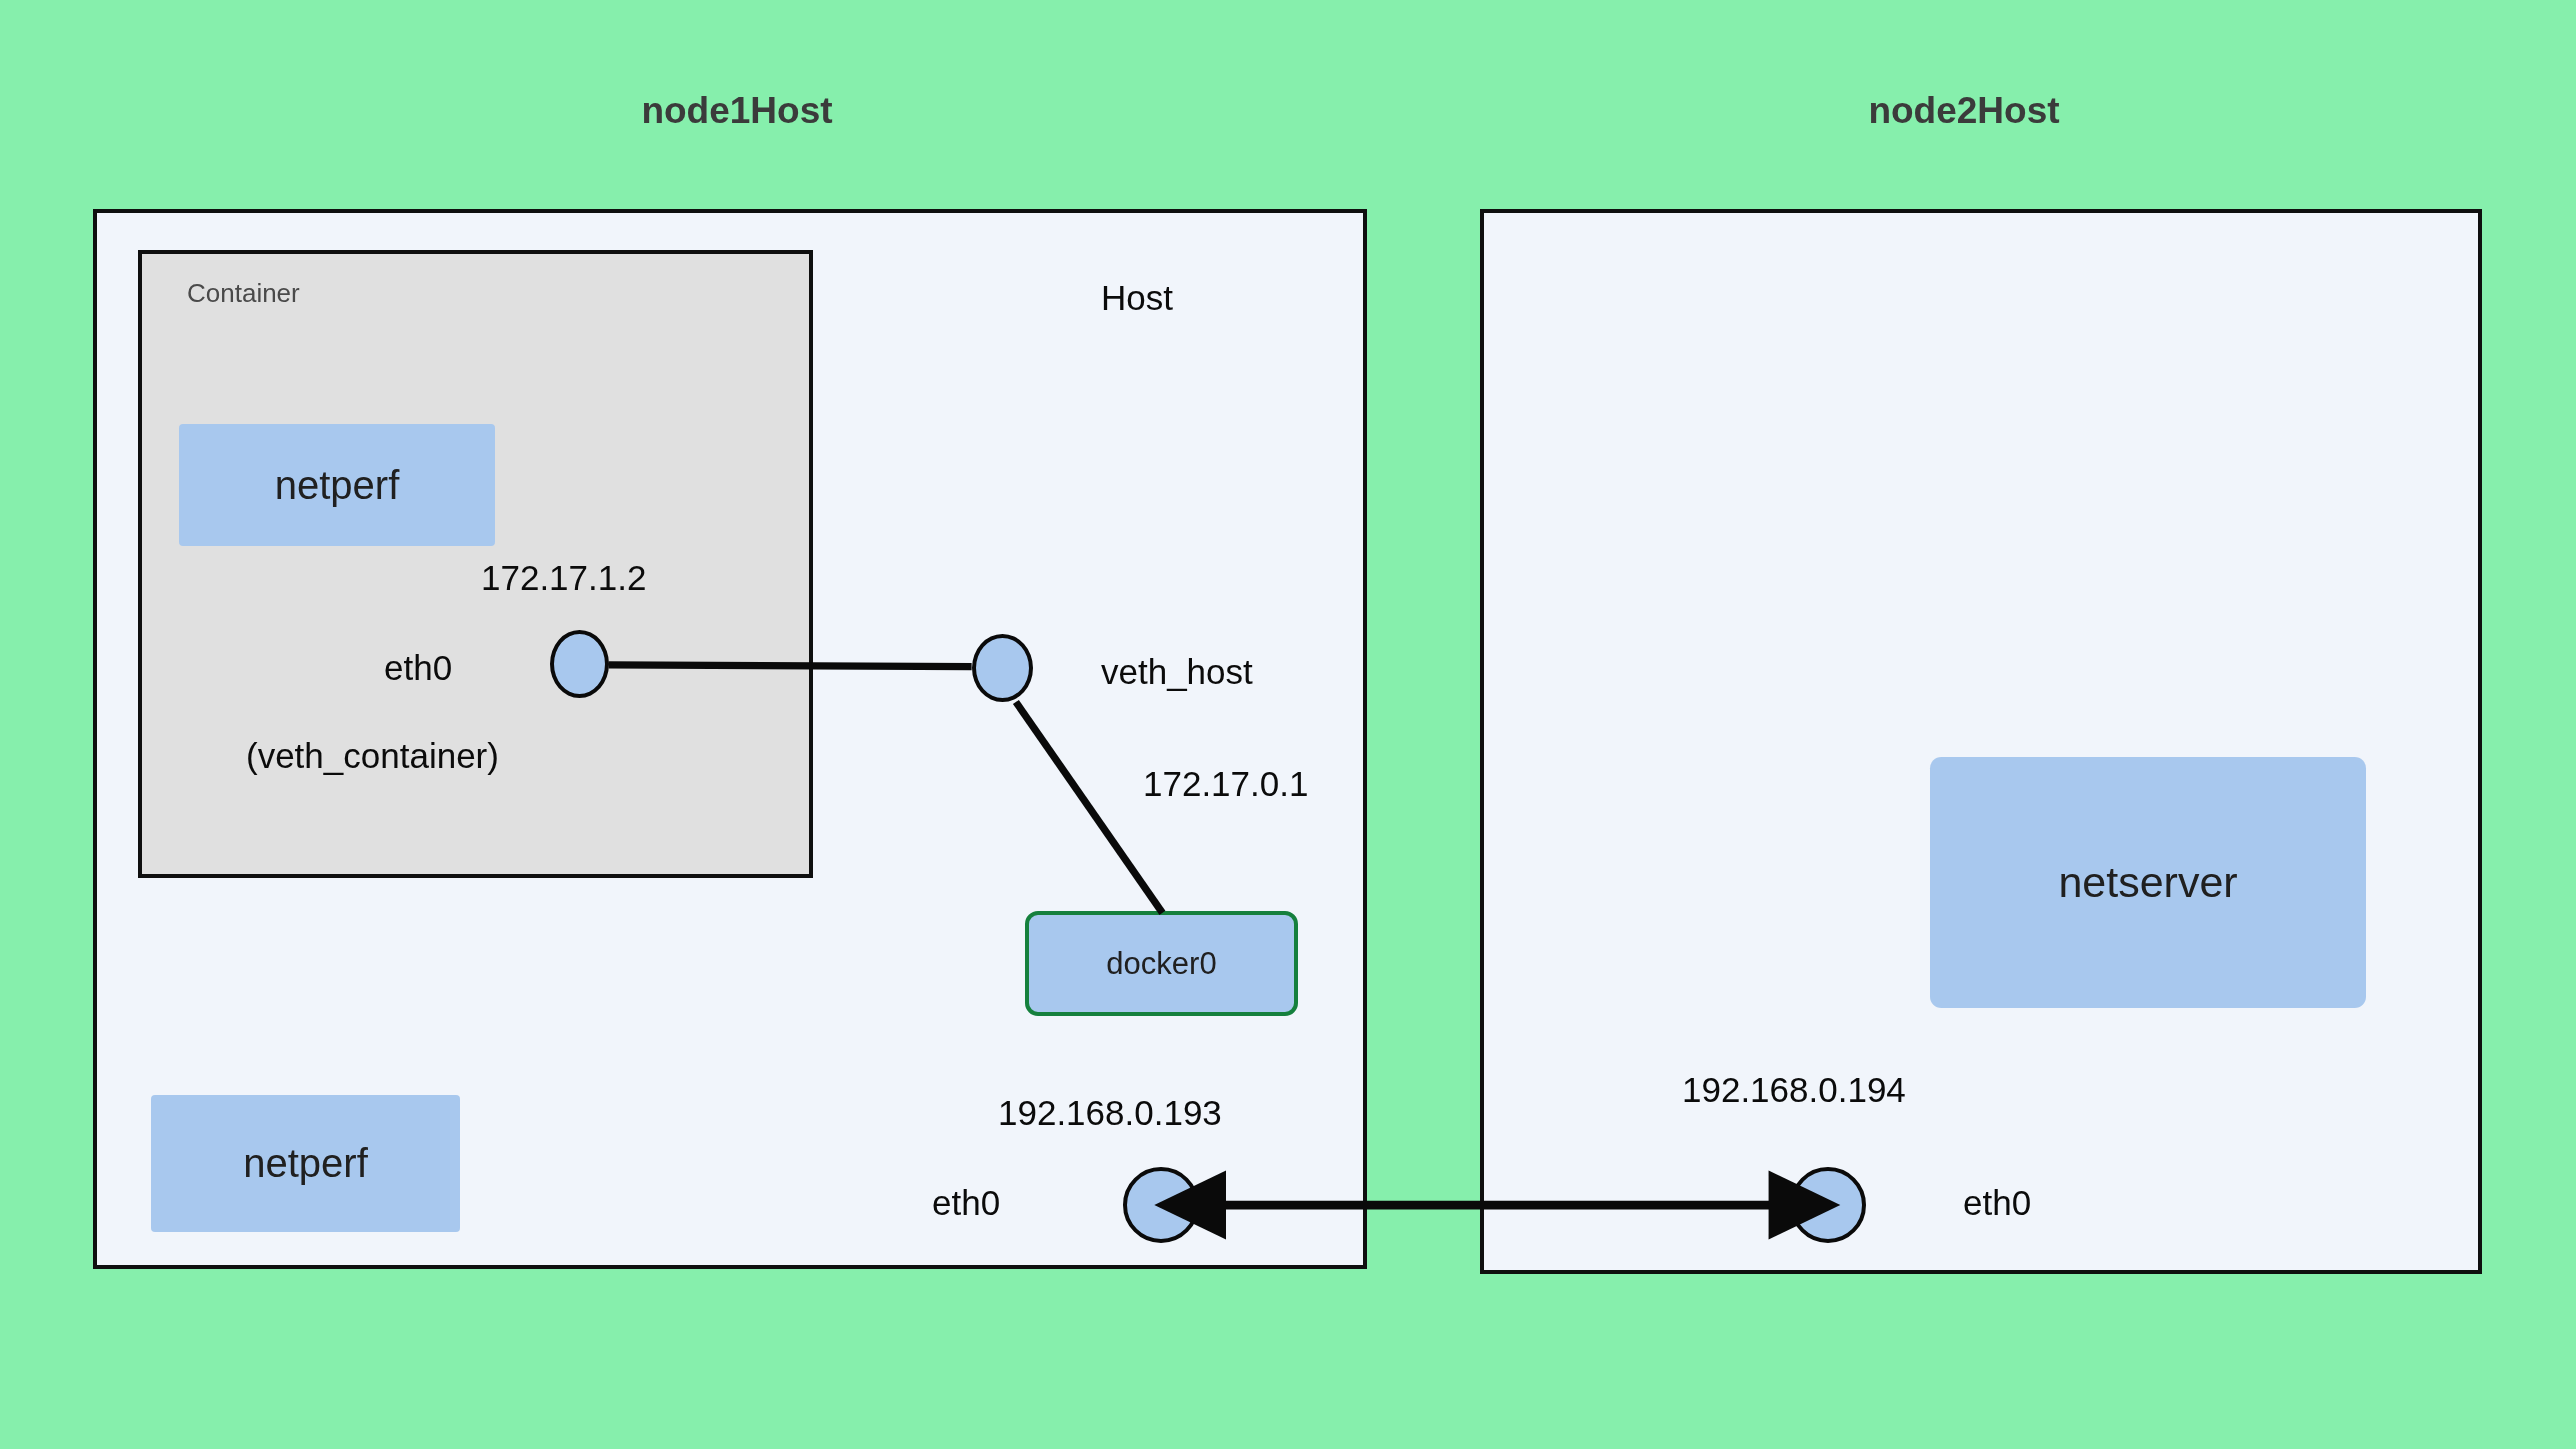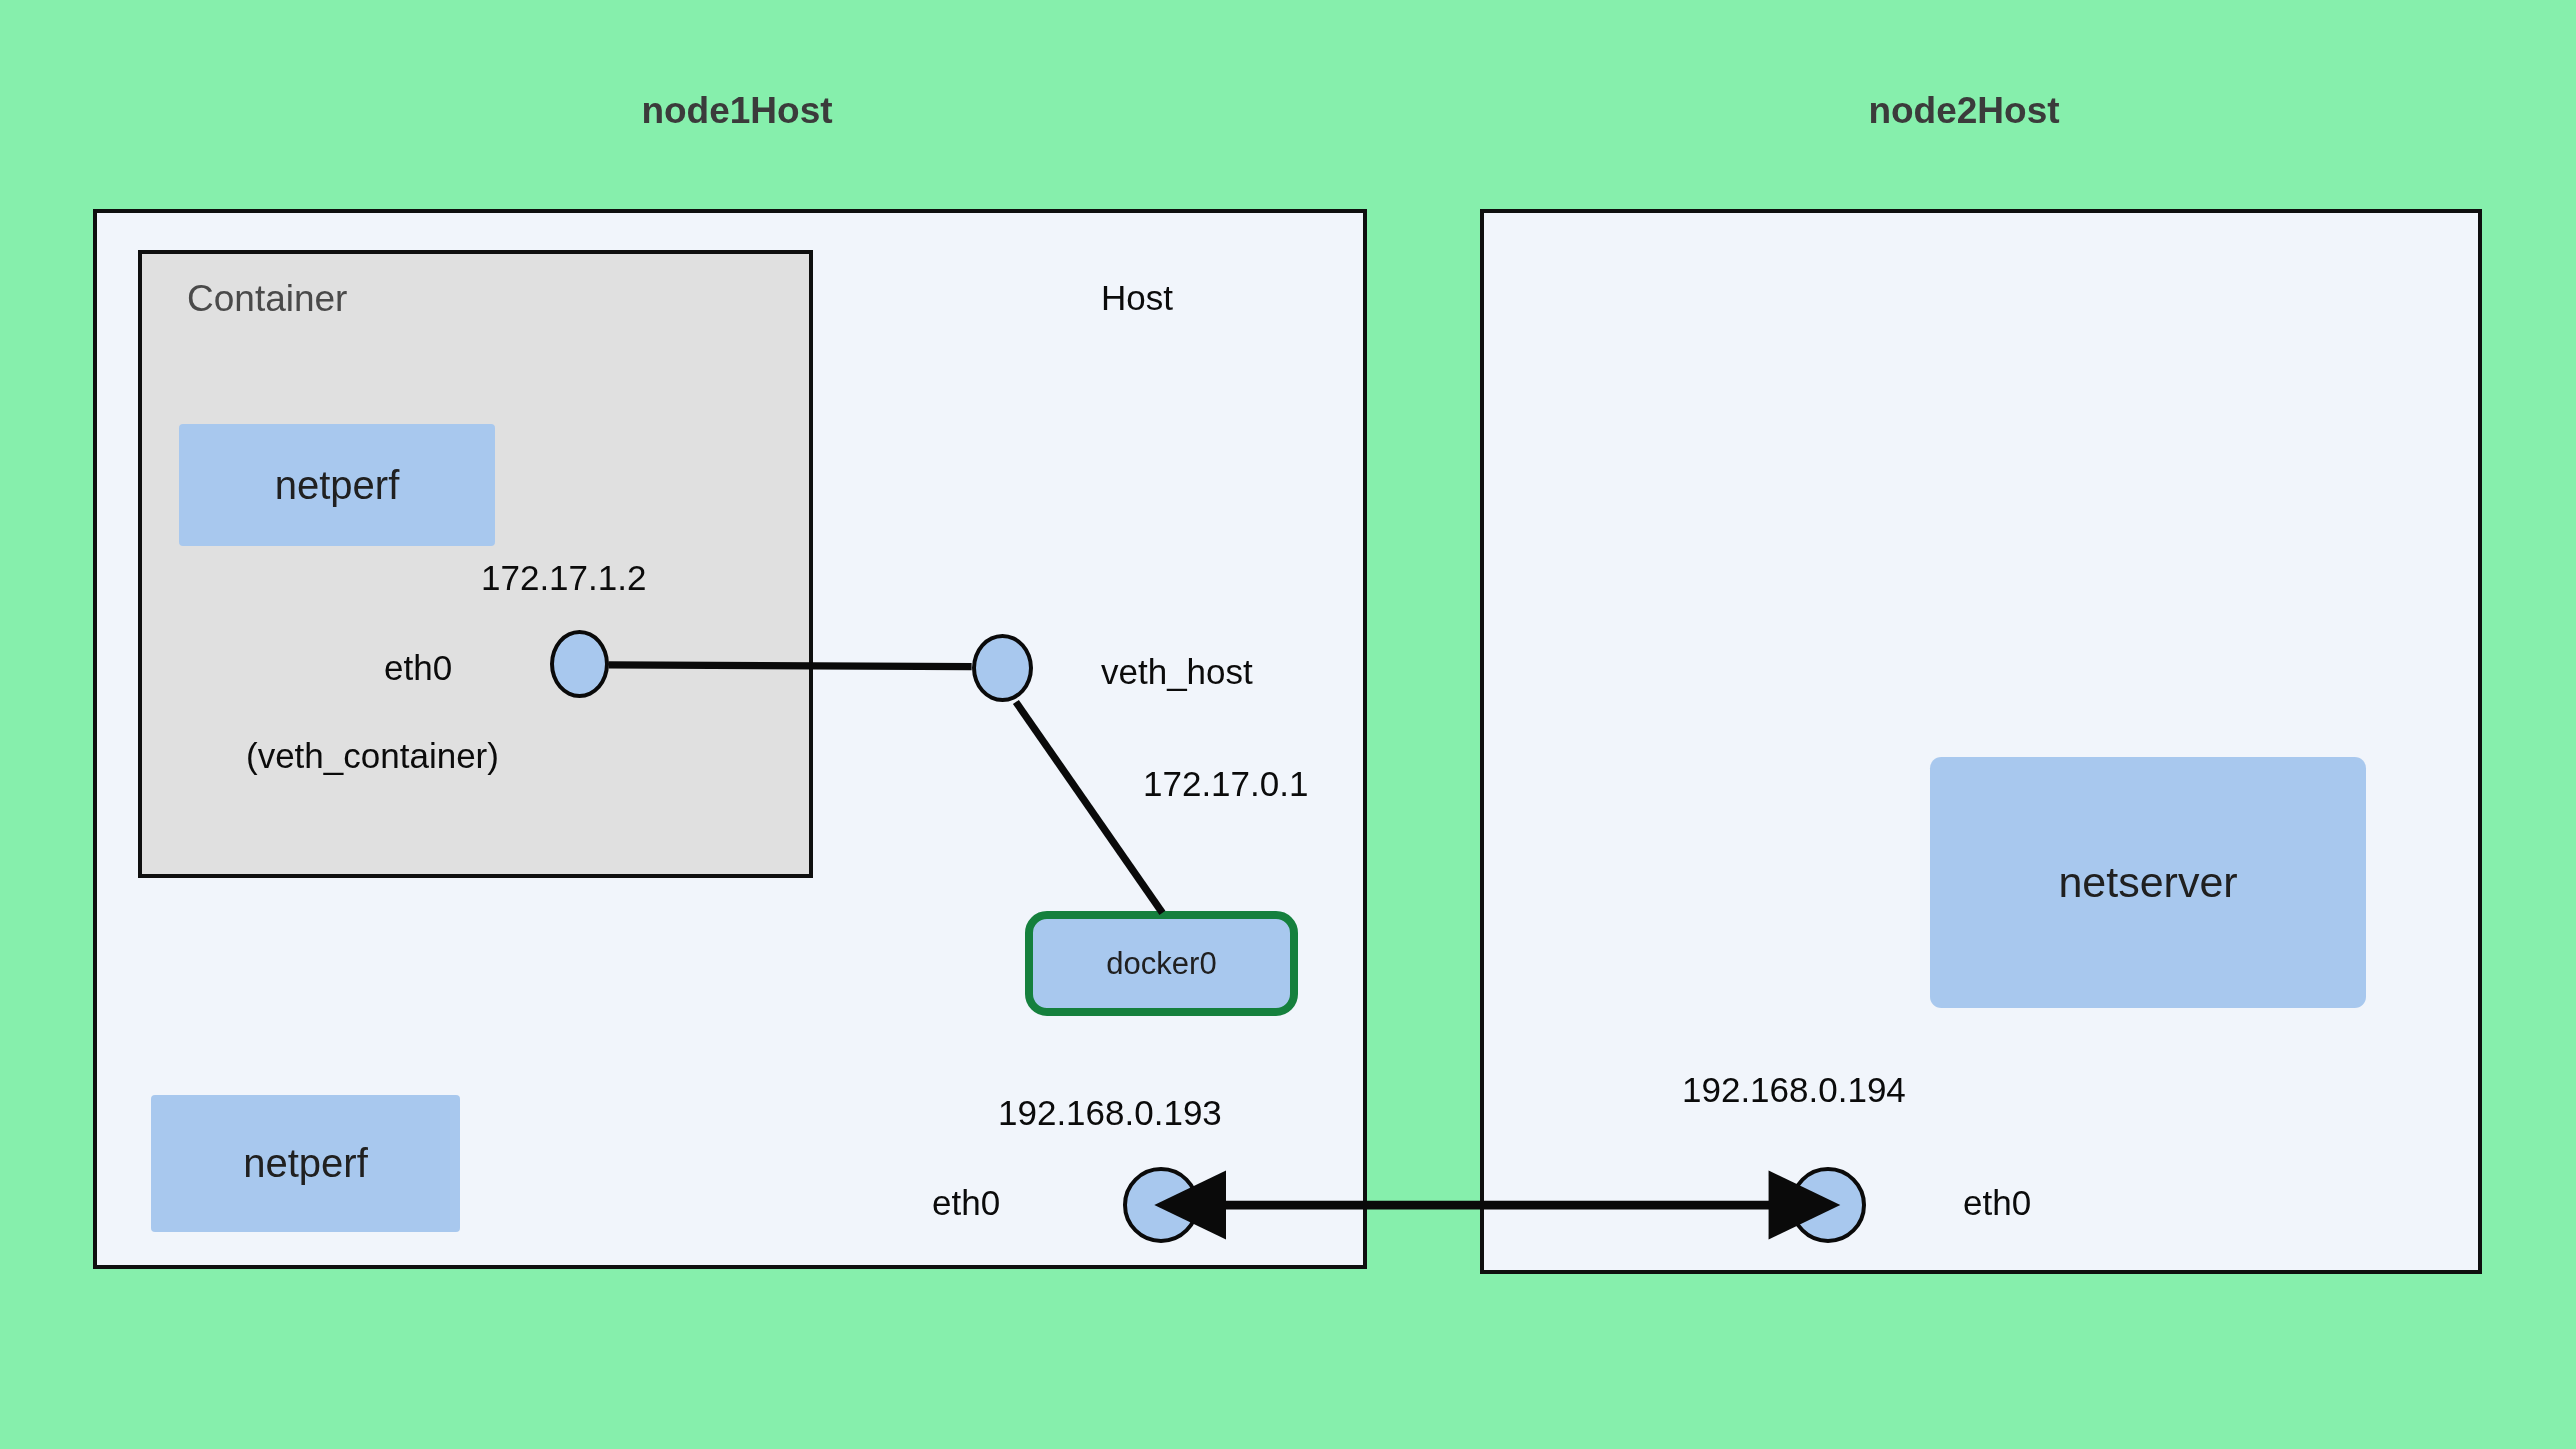--- a/index.html
+++ b/index.html
@@ -49,21 +49,21 @@
     width: 675px;
     height: 628px;
     background: #e0e0e0;
     border: 4px solid #0f0f0f;
     box-sizing: border-box;
   }
   #container-label {
     position: absolute;
     left: 187px;
     top: 278px;
-    font-size: 37px;
+    font-size: 26px;
     color: #4a4a4a;
     white-space: nowrap;
   }
   #host-label {
     position: absolute;
     left: 1101px;
     top: 278px;
     font-size: 35px;
     color: #0b0b0b;
     white-space: nowrap;
@@ -90,22 +90,22 @@
     font-size: 40px;
   }
   #proc-netserver {
     left: 1930px; top: 757px; width: 436px; height: 251px;
     font-size: 43px;
     border-radius: 11.3px;
   }
   #proc-docker0 {
     left: 1025px; top: 911px; width: 273px; height: 105px;
     font-size: 31px;
-    border: 8px solid #15803d;
-    border-radius: 22px;
+    border: 4px solid #15803d;
+    border-radius: 13px;
   }
 
   
   .iface-node {
     position: absolute;
     background: #a8c8ee;
     border: 4.8px solid #0a0a0a;
     border-radius: 50%;
     box-sizing: border-box;
   }

